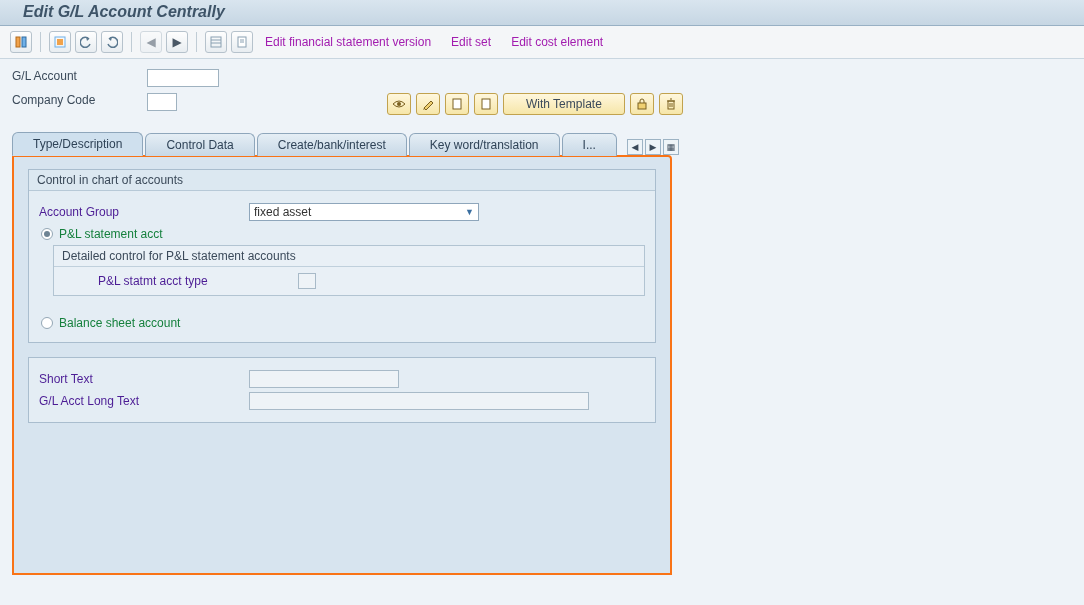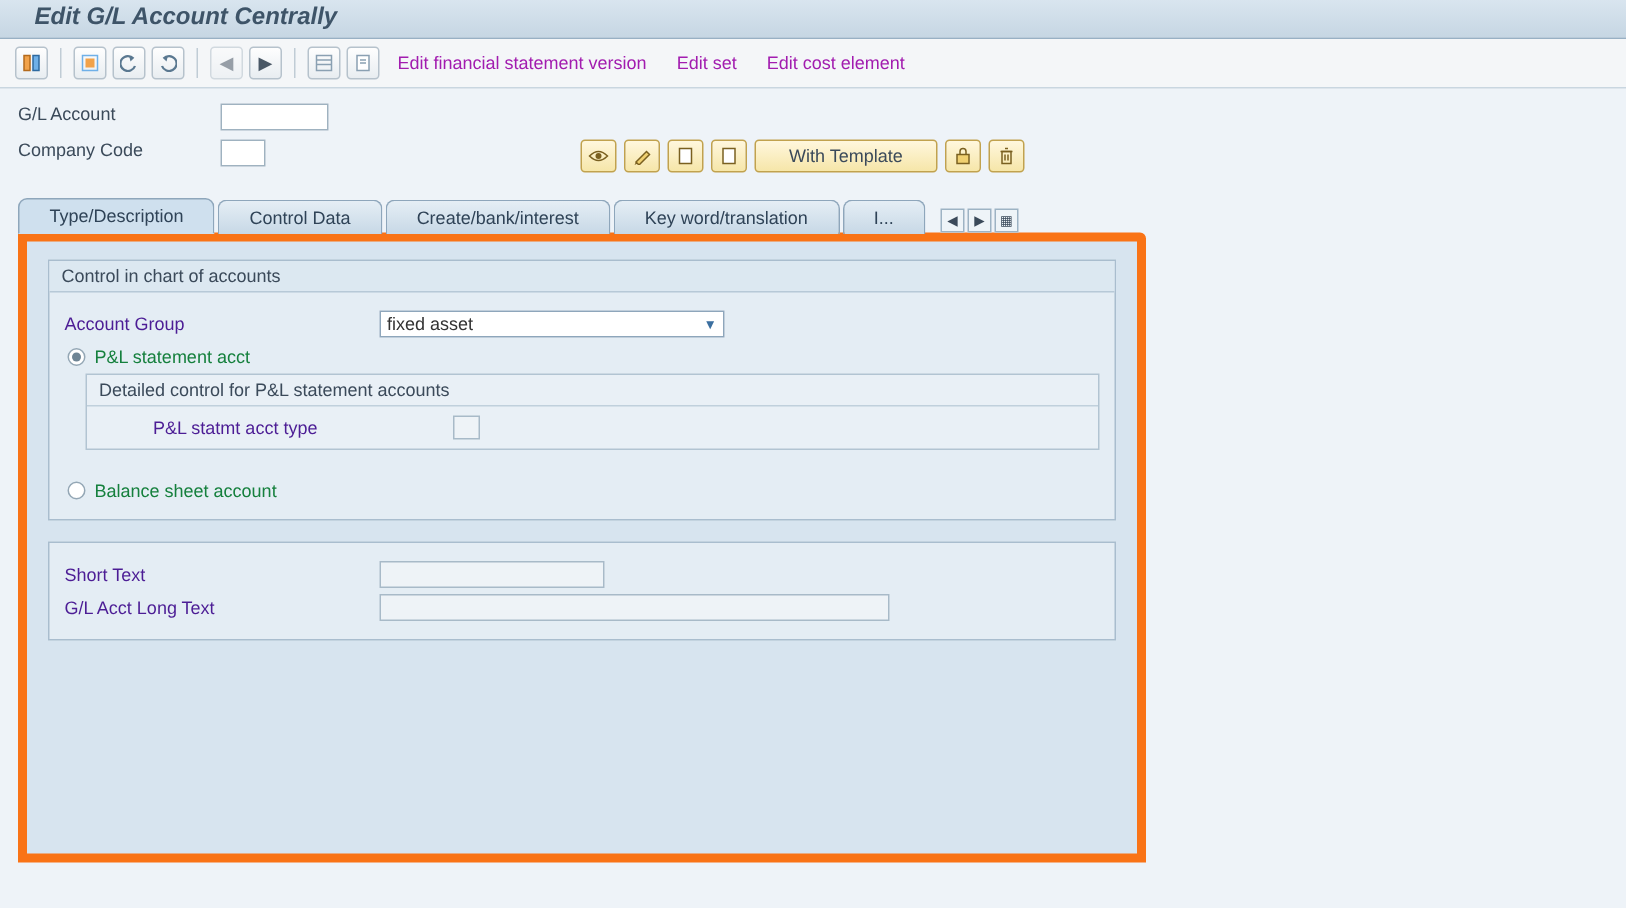--- a/index.html
+++ b/index.html
@@ -143,26 +143,26 @@
   .tab-nav .navbtn {
     width: 16px; height: 16px;
     border:1px solid #9db3c4;
     background:#eef4f8;
     font-size:9px;
     display:flex;align-items:center;justify-content:center;
     color:#3b4a5a;
     cursor:pointer;
   }
   .tab-panel {
-    border: 6px solid #f97316;
+    border: 2px solid #f97316;
     background: #d7e4ef;
     min-height: 420px;
     padding: 12px 14px;
     border-top-right-radius: 4px;
-    width: 752px;
+    width: 660px;
   }
   .group {
     border: 1px solid #a9bdce;
     background: #e4edf4;
     margin-bottom: 14px;
   }
   .group-title {
     padding: 3px 8px;
     border-bottom: 1px solid #b7c9d7;
     color:#3b4a5a;

